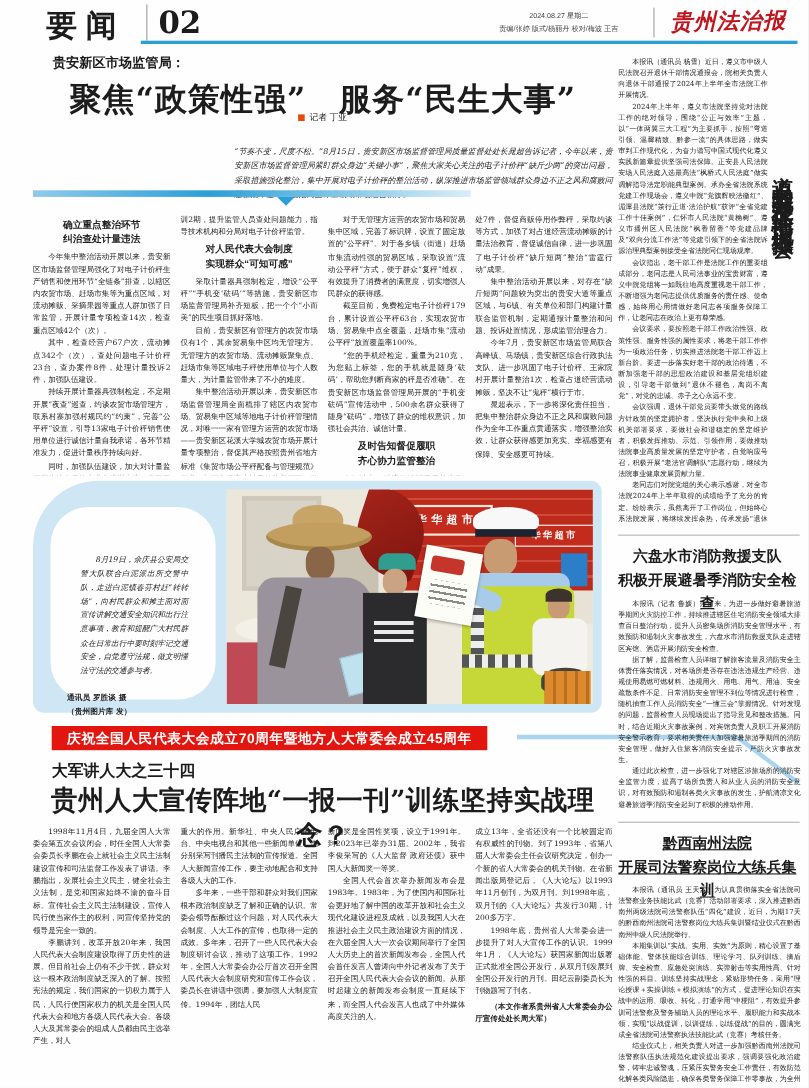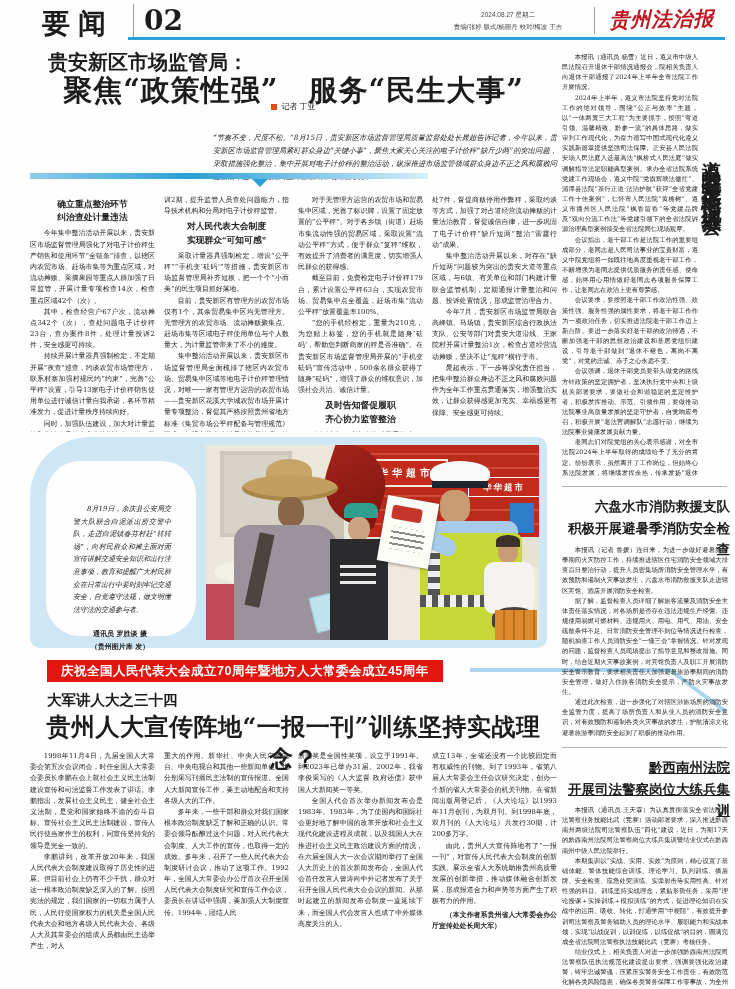--- a/index.html
+++ b/index.html
@@ -10,21 +10,21 @@
                font-weight:bold;font-size:28px;letter-spacing:8px;}
   .hdr-num{position:absolute;left:133px;top:4px;font-size:28px;font-weight:bold;
            padding-left:10px;border-left:1px solid #9aa0a6;}
   .hdr-rule{position:absolute;left:128px;right:10px;top:37px;height:3px;background:#2b9fd7;}
   .hdr-meta{position:absolute;right:152px;top:9px;width:150px;text-align:center;font-size:6.5px;
             color:#444;font-family:"Liberation Sans",sans-serif;line-height:1.9;}
   .hdr-sep{position:absolute;right:140px;top:7px;height:27px;width:1px;background:#9aa0a6;}
   .masthead{position:absolute;right:10px;top:6px;width:126px;text-align:center;color:#c0161f;
             font-size:20px;font-weight:bold;font-style:italic;letter-spacing:1px;transform:rotate(-1deg);}
   
-  .lead-kicker{position:absolute;left:48px;top:49px;font-size:20px;font-weight:bold;
+  .lead-kicker{position:absolute;left:48px;top:49px;font-size:12px;font-weight:bold;
                font-family:Liberation Mono, monospace;}
   .lead-headline{position:absolute;left:30px;top:71px;width:527px;text-align:center;
                  font-size:29px;font-weight:900;letter-spacing:1px;}
   .lead-byline{position:absolute;left:30px;top:101px;width:527px;text-align:center;
                font-size:8px;font-family:"Liberation Sans",sans-serif;color:#222;}
   .red-sq{display:inline-block;width:6px;height:6px;background:#e8490d;margin-right:4px;vertical-align:middle;}
   .lead-lede{position:absolute;left:213px;top:125px;width:344px;font-style:italic;font-size:7.3px;
              line-height:1.78;text-align:justify;}
   .ribbon{position:absolute;left:30px;top:173px;width:398px;height:6px;
           background:linear-gradient(90deg,#8fcbe9,#2b9fd7 40%,#d9eef8 100%);}
@@ -35,42 +35,42 @@
   .bp{margin:0;font-size:6.9px;line-height:1.62;text-indent:2em;}
   .bp.cont{text-indent:0;}
   .colhead{margin:3px 0 4px;text-align:center;font-size:8.8px;font-weight:bold;line-height:1.5;
            font-family:"Liberation Sans",sans-serif;white-space:pre-line;text-indent:0;}
   
   .photo-wrap{position:absolute;left:30px;top:437px;width:517px;height:211px;background:#cfe7f5;
               border-radius:60px 10px 10px 10px;}
   .cap-panel{position:absolute;left:16px;top:24px;width:150px;bottom:12px;background:#fefefe;
              border-radius:34px;padding:30px 13px 0 15px;box-sizing:border-box;}
   .cap-text{margin:12px;font-style:italic;font-size:7px;line-height:1.8;text-align:justify;text-indent:2em;}
-  .cap-credit{margin:8px 4px 0 0;font-size:7px;font-weight:bold;text-align:center;line-height:1.8;}
+  .cap-credit{margin:8px 4px 0 0;font-size:7px;font-weight:bold;text-align:left;line-height:1.8;}
   .photo{position:absolute;left:176px;top:8px;right:8px;bottom:8px;background:#efeadf;overflow:hidden;}
   .ph{position:absolute;}
   
   .banner{position:absolute;left:47px;top:660px;height:22px;line-height:22px;padding:0 14px;
           background:#e3150f;color:#fff;font-weight:bold;font-size:12.5px;
           font-family:"Liberation Sans",sans-serif;letter-spacing:0.5px;}
   .banner-line{position:absolute;left:470px;top:660px;width:260px;height:56px;}
   .feat-kicker{position:absolute;left:47px;top:691px;font-size:14.5px;font-weight:bold;
                font-family:"Liberation Sans",sans-serif;}
   .feat-headline{position:absolute;left:30px;top:711px;width:527px;text-align:center;
                  font-size:24px;font-weight:900;letter-spacing:0.5px;}
   .feat-cols{position:absolute;left:30px;top:751px;width:527px;height:233px;display:flex;gap:9px;overflow:hidden;}
   .note{margin:2px 0 0;font-size:6.9px;line-height:1.62;font-weight:bold;text-indent:2em;}
   
   .sb-body{position:absolute;overflow:hidden;text-align:justify;}
   .sb-body .bp{font-size:6.35px;line-height:1.6;}
   .sb-a1-body{left:562px;top:52px;width:136px;height:424px;}
   .sb-a1-title{position:absolute;left:699px;top:144px;height:336px;writing-mode:vertical-rl;
                font-size:20px;font-weight:bold;letter-spacing:4px;}
   .sb-div{position:absolute;left:562px;right:8px;height:1px;background:#b5b5b5;}
-  .sb-title{position:absolute;left:556px;width:174px;text-align:right;font-weight:900;
+  .sb-title{position:absolute;left:556px;width:174px;text-align:center;font-weight:900;
             font-size:13.5px;line-height:1.6;}
   .sb-a2-title{top:496px;}
   .sb-a2-body{left:562px;top:545px;width:166px;height:194px;}
   .sb-a3-title{top:757px;text-decoration:underline;}
   .sb-a3-body{left:562px;top:805px;width:166px;height:180px;}
 </style>
 </head>
 <body>
 
 <div class="page">
@@ -92,21 +92,21 @@
   </div>
   <p class="lead-lede">“节奏不变，尺度不松。”8月15日，贵安新区市场监督管理局质量监督处处长晁超告诉记者，今年以来，贵安新区市场监督管理局紧盯群众身边“关键小事”，聚焦大家关心关注的电子计价秤“缺斤少两”的突出问题，采取措施强化整治，集中开展对电子计价秤的整治活动，纵深推进市场监管领域群众身边不正之风和腐败问题整治，进一步规范民生计量领域市场经营秩序。</p>
   <div class="ribbon"></div>
   <div class="ribbon-arrow"></div>
 
   <div class="lead-cols">
     <div class="col">
       <h3 class="colhead">确立重点整治环节
 纠治查处计量违法</h3>
       <p class="bp">今年集中整治活动开展以来，贵安新区市场监督管理局强化了对电子计价秤生产销售和使用环节“全链条”排查，以辖区内农贸市场、赶场市集等为重点区域，对流动摊贩、采摘果园等重点人群加强了日常监管，开展计量专项检查14次，检查重点区域42个（次）。</p>
-      <p class="bp">其中，检查经营户67户次，流动摊点342个（次），查处问题电子计价秤23台，查办案件8件，处理计量投诉2件，安全感更可持续。</p>
+      <p class="bp">其中，检查经营户67户次，流动摊点342个（次），查处问题电子计价秤23台，查办案件8件，处理计量投诉2件，加强队伍建设。</p>
       <p class="bp">持续开展计量器具强制检定，不定期开展“夜查”巡查，约谈农贸市场管理方，联系村寨加强村规民约“约束”，完善“公平秤”设置，引导13家电子计价秤销售使用单位进行诚信计量自我承诺，各环节精准发力，促进计量秩序持续向好。</p>
       <p class="bp">同时，加强队伍建设，加大对计量监管和执法人员的专业化培训力度，学习无锡等地先进经验，整理22家生产企业电子计价秤的150种作弊密码破解方式，组织培</p>
     </div>
     <div class="col">
       <p class="bp cont">训2期，提升监管人员查处问题能力，指导技术机构和分局对电子计价秤监管。</p>
       <h3 class="colhead">对人民代表大会制度
 实现群众“可知可感”</h3>
       <p class="bp">采取计量器具强制检定，增设“公平秤”“手机变‘砝码’”等措施，贵安新区市场监督管理局补齐短板，把一个个“小而美”的民生项目抓好落地。</p>
       <p class="bp">目前，贵安新区有管理方的农贸市场仅有1个，其余贸易集中区均无管理方。无管理方的农贸市场、流动摊贩聚集点、赶场市集等区域电子秤使用单位与个人数量大，为计量监管带来了不小的难度。</p>
       <p class="bp">集中整治活动开展以来，贵安新区市场监督管理局全面梳排了辖区内农贸市场、贸易集中区域等地电子计价秤管理情况，对唯一一家有管理方运营的农贸市场——贵安新区花溪大学城农贸市场开展计量专项整治，督促其严格按照贵州省地方标准《集贸市场公平秤配备与管理规范》要求，加强入场商户计量的监督管理，做好“公平秤”管理维护。</p>
@@ -115,21 +115,21 @@
       <p class="bp">对于无管理方运营的农贸市场和贸易集中区域，完善了标识牌，设置了固定放置的“公平秤”。对于各乡镇（街道）赶场市集流动性强的贸易区域，采取设置“流动公平秤”方式，便于群众“复秤”维权，有效提升了消费者的满意度，切实增强人民群众的获得感。</p>
       <p class="bp">截至目前，免费检定电子计价秤179台，累计设置公平秤63台，实现农贸市场、贸易集中点全覆盖，赶场市集“流动公平秤”放置覆盖率100%。</p>
       <p class="bp">“您的手机经检定，重量为210克，为您贴上标签，您的手机就是随身‘砝码’，帮助您判断商家的秤是否准确”。在贵安新区市场监督管理局开展的“手机变砝码”宣传活动中，500余名群众获得了随身“砝码”，增强了群众的维权意识，加强社会共治、诚信计量。</p>
       <h3 class="colhead">及时告知督促履职
 齐心协力监管整治</h3>
       <p class="bp">今年以来，对流动摊贩开展检查71户次、排查疑似使用作弊秤11个摊点，立案查</p>
     </div>
     <div class="col">
       <p class="bp cont">处7件，督促商贩停用作弊秤，采取约谈等方式，加强了对占道经营流动摊贩的计量法治教育，督促诚信自律，进一步巩固了电子计价秤“缺斤短两”整治“雷霆行动”成果。</p>
       <p class="bp">集中整治活动开展以来，对存在“缺斤短两”问题较为突出的贵安大道等重点区域，与6镇、有关单位和部门构建计量联合监管机制，定期通报计量整治和问题、投诉处置情况，形成监管治理合力。</p>
-      <p class="bp">今年7月，贵安新区市场监管局联合高峰镇、马场镇，贵安新区综合行政执法支队、公安等部门对贵安大道沿线、王家院村开展计量整治1次，检查占道经营流动摊贩，坚决不让“鬼秤”横行于市。</p>
+      <p class="bp">今年7月，贵安新区市场监管局联合高峰镇、马场镇，贵安新区综合行政执法支队、进一步巩固了电子计价秤、王家院村开展计量整治1次，检查占道经营流动摊贩，坚决不让“鬼秤”横行于市。</p>
       <p class="bp">晁超表示，下一步将深化责任担当，把集中整治群众身边不正之风和腐败问题作为全年工作重点贯通落实，增强整治实效，让群众获得感更加充实、幸福感更有保障、安全感更可持续。</p>
     </div>
   </div>
 
   <div class="photo-wrap">
     <div class="cap-panel">
       <p class="cap-text">8月19日，余庆县公安局交警大队联合白泥派出所交警中队，走进白泥镇春芬村赶“转转场”，向村民群众和摊主面对面宣传讲解交通安全知识和出行注意事项，教育和提醒广大村民群众在日常出行中要时刻牢记交通安全，自觉遵守法规，做文明懂法守法的交通参与者。</p>
       <div class="cap-credit">
         <div>通讯员 罗胜谈 摄</div>
         <div>（贵州图片库 发）</div>
@@ -191,21 +191,21 @@
     <div class="col">
       <p class="bp cont">重大的作用。新华社、中央人民广播电台、中央电视台和其他一些新闻单位，也分别采写刊播民主法制的宣传报道。全国人大新闻宣传工作，要主动地配合和支持各级人大的工作。</p>
       <p class="bp">多年来，一些干部和群众对我们国家根本政治制度缺乏了解和正确的认识。常委会领导酝酿过这个问题，对人民代表大会制度、人大工作的宣传，也取得一定的成效。多年来，召开了一些人民代表大会制度研讨会议，推动了这项工作。1992年，全国人大常委会办公厅首次召开全国人民代表大会制度研究和宣传工作会议，委员长在讲话中强调，要加强人大制度宣传。1994年，团结人民</p>
     </div>
     <div class="col">
       <p class="bp cont">新闻奖是全国性奖项，设立于1991年。到2023年已举办31届。2002年，我省李俊采写的《人大监督 政府还债》获中国人大新闻奖一等奖。</p>
       <p class="bp">全国人代会首次举办新闻发布会是1983年。1983年，为了使国内和国际社会更好地了解中国的改革开放和社会主义现代化建设进程及成就，以及我国人大在推进社会主义民主政治建设方面的情况，在六届全国人大一次会议期间举行了全国人大历史上的首次新闻发布会，全国人代会首任发言人曾涛向中外记者发布了关于召开全国人民代表大会会议的新闻。从那时起建立的新闻发布会制度一直延续下来，而全国人代会发言人也成了中外媒体高度关注的人。</p>
     </div>
     <div class="col">
       <p class="bp cont">成立13年，全省还没有一个比较固定而有权威性的刊物。到了1993年，省第八届人大常委会主任会议研究决定，创办一个新的省人大常委会的机关刊物。在省新闻出版局登记后，《人大论坛》以1993年11月创刊，为双月刊。到1998年底，双月刊的《人大论坛》共发行30期，计200多万字。</p>
-      <p class="bp">由此，贵州人大宣传阵地有了“一报一刊”，对宣传人民代表大会制度的创新实践、展示全省人大系统助推贵州高质量发展的创新举措，推动媒体融合创新发展，形成报道合力和声势等方面产生了积极有力的作用。</p>
+      <p class="bp">1998年底，贵州省人大常委会进一步提升了对人大宣传工作的认识。1999年1月，《人大论坛》获国家新闻出版署正式批准全国公开发行，从双月刊发展到全国公开发行的月刊。田纪云副委员长为刊物题写了刊名。</p>
       <p class="note">（本文作者系贵州省人大常委会办公厅宣传处处长周大军）</p>
     </div>
   </div>
 
   <div class="sb-body sb-a1-body">
     <p class="bp">本报讯（通讯员 杨雪）近日，遵义市中级人民法院召开退休干部情况通报会，院相关负责人向退休干部通报了2024年上半年全市法院工作开展情况。</p>
     <p class="bp">2024年上半年，遵义市法院坚持党对法院工作的绝对领导，围绕“公正与效率”主题，以“一体两翼三大工程”为主要抓手，按照“弯道引领、温馨精致、黔参一流”的具体思路，做实审判工作现代化，为奋力谱写中国式现代化遵义实践新篇章提供坚强司法保障。正安县人民法院安场人民法庭入选最高法“枫桥式人民法庭”做实调解指导法定职能典型案例。承办全省法院系统党建工作现场会，遵义中院“党旗辉映法徽红”、湄潭县法院“茶行正道·法治护航”获评“全省党建工作十佳案例”，仁怀市人民法院“黄桷树”、遵义市播州区人民法院“枫香留香”等党建品牌及“双向分流工作法”等党建引领下的全省法院诉源治理典型案例接受全省法院同仁现场观摩。</p>
     <p class="bp">会议指出，老干部工作是法院工作的重要组成部分，老同志是人民司法事业的宝贵财富，遵义中院党组将一如既往地高度重视老干部工作，不断增强为老同志提供优质服务的责任感、使命感，始终用心用情做好老同志各项服务保障工作，让老同志在政治上更有尊荣感。</p>
     <p class="bp">会议要求，要按照老干部工作政治性强、政策性强、服务性强的属性要求，将老干部工作作为一项政治任务，切实推进法院老干部工作迈上新台阶。要进一步落实好老干部的政治待遇，不断加强老干部的思想政治建设和基层党组织建设，引导老干部做到“退休不褪色，离岗不离党”，对党的忠诚、赤子之心永远不变。</p>
     <p class="bp">会议强调，退休干部党员要带头做党的路线方针政策的坚定拥护者，坚决执行党中央和上级机关部署要求，要做社会和谐稳定的坚定维护者，积极发挥推动、示范、引领作用，要做推动法院事业高质量发展的坚定守护者，自觉响应号召，积极开展“老法官调解队”志愿行动，继续为法院事业健康发展贡献力量。</p>

